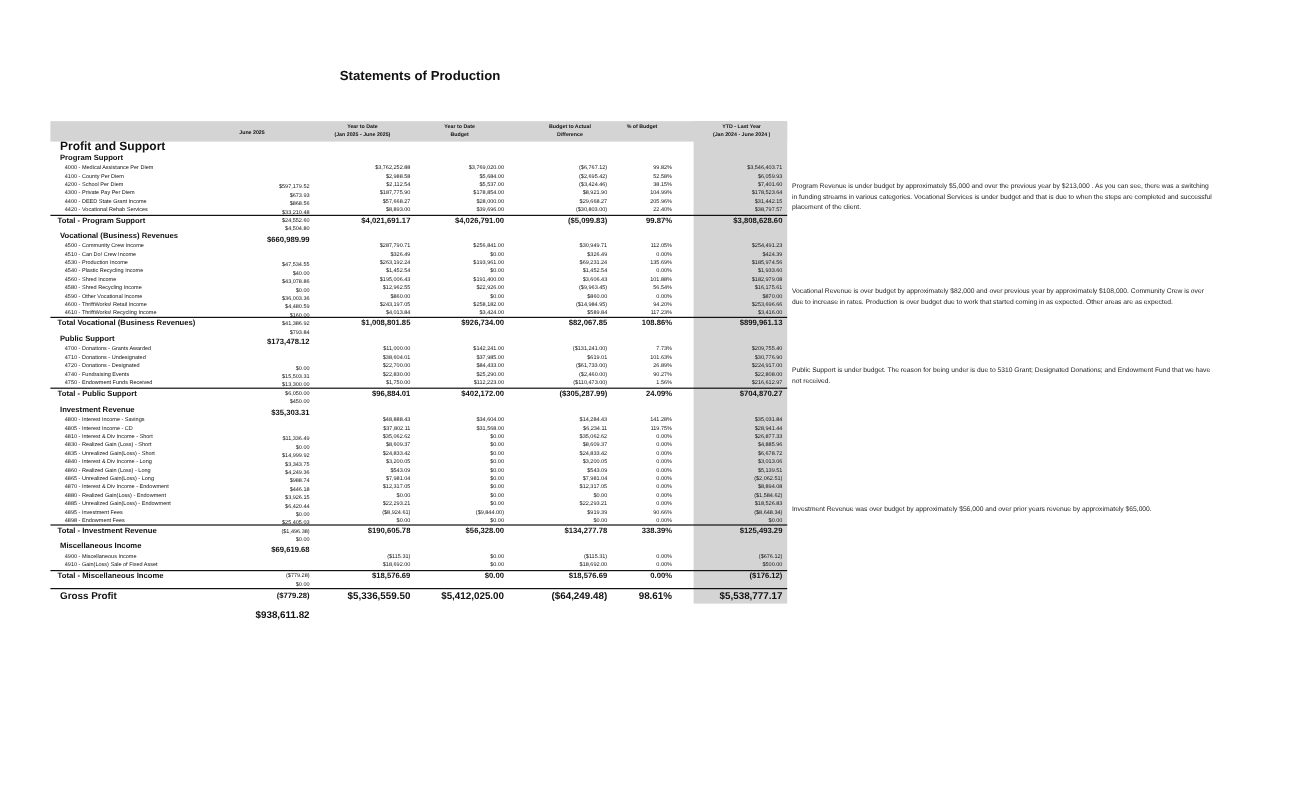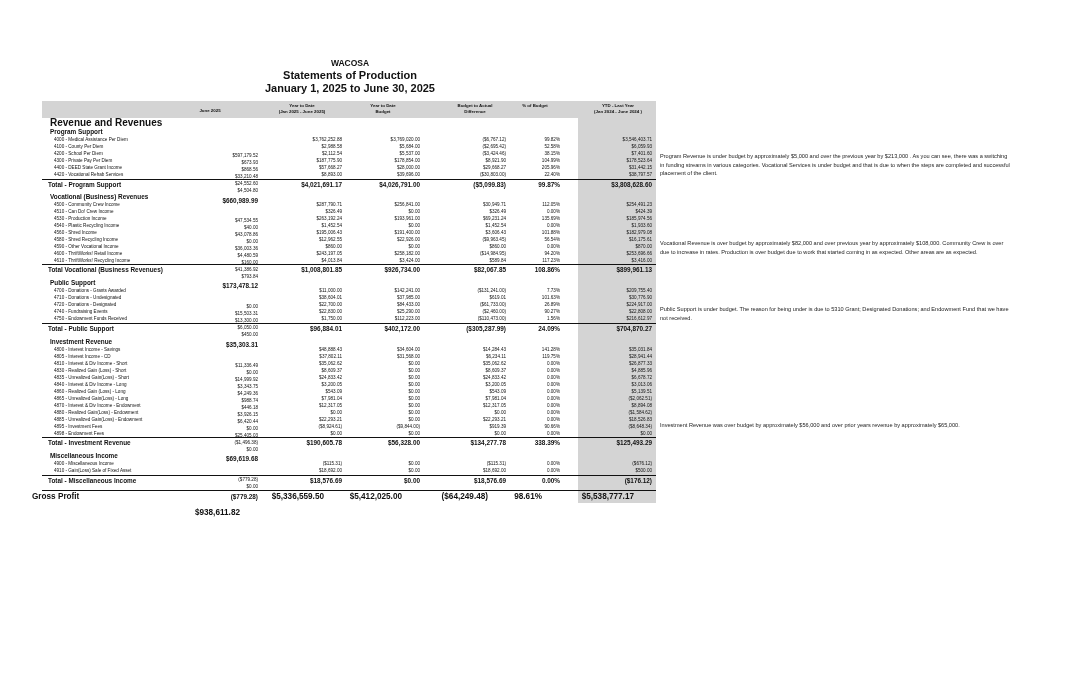--- a/index.html
+++ b/index.html
@@ -19,33 +19,31 @@
   .c-diff { right:150px; text-align:right; }
   .c-pct { right:96px; text-align:center; }
   .c-ly { right:4px; text-align:center; }
   .hdr { position:absolute; top:102px; left:42px; width:614px; height:16px; font-size:4.4px; font-weight:bold; line-height:5.5px; }
   .hdr > div { position:absolute; text-align:center; }
   .sec-main { position:absolute; left:50px; top:117px; font-size:10px; font-weight:bold; line-height:11px; }
   .sub { position:absolute; left:50px; font-size:6.4px; font-weight:bold; line-height:8px; }
   .total { position:absolute; left:42px; width:614px; height:9px; font-size:6.4px; font-weight:bold; line-height:9px; border-top:1.4px solid #111; white-space:nowrap; }
   .total > span { position:absolute; top:0; }
   .total .c-label { left:6px; }
-  .gross { position:absolute; left:24px; width:614px; height:11px; font-size:8.2px; font-weight:bold; line-height:11px; white-space:nowrap; }
+  .gross { position:absolute; left:42px; width:614px; height:11px; font-size:8.2px; font-weight:bold; line-height:11px; white-space:nowrap; }
   .gross > span { position:absolute; top:0; }
   .gross .c-label { left:8px; }
   .gross-line { position:absolute; left:42px; width:614px; top:490px; border-top:1.2px solid #111; }
   .note { position:absolute; left:660px; font-size:5.6px; line-height:8.6px; color:#222; width:350px; }
 </style>
 </head>
 <body>
 
 <div class="title-block">
-  <div class="org">WACOSA</div>
   <div class="stmt">Statements of Production</div>
-  <div class="period">January 1, 2025 to June 30, 2025</div>
 </div>
 
 <div class="ly-shade"></div>
 <div class="hdr-band"></div>
 
 <div class="hdr">
   <div style="left:138px;top:6px;width:60px;"><span>June 2025</span></div>
   <div style="left:210px;top:1px;width:100px;">
       <div>Year to Date</div>
       <div>(Jan 2025 - June 2025)</div>
@@ -60,21 +58,21 @@
     </div>
   <div style="left:468px;top:1px;width:50px;">
       <div>% of Budget</div>
     </div>
   <div style="left:538px;top:1px;width:76px;">
       <div>YTD - Last Year</div>
       <div>(Jan 2024 - June 2024 )</div>
     </div>
 </div>
 
-<div class="sec-main">Revenue and Revenues</div>
+<div class="sec-main">Profit and Support</div>
 
 <div class="sub" style="top:128px;">Program Support</div>
 <div id="ps-rows">
     <div class="row" style="top: 136px;">
       <span class="c-label">4000 - Medical Assistance Per Diem</span>
       <span class="c-jun">$597,179.52</span>
       <span class="c-ytd">$3,762,252.88</span>
       <span class="c-bud">$3,769,020.00</span>
       <span class="c-diff">($6,767.12)</span>
       <span class="c-pct">99.82%</span>

